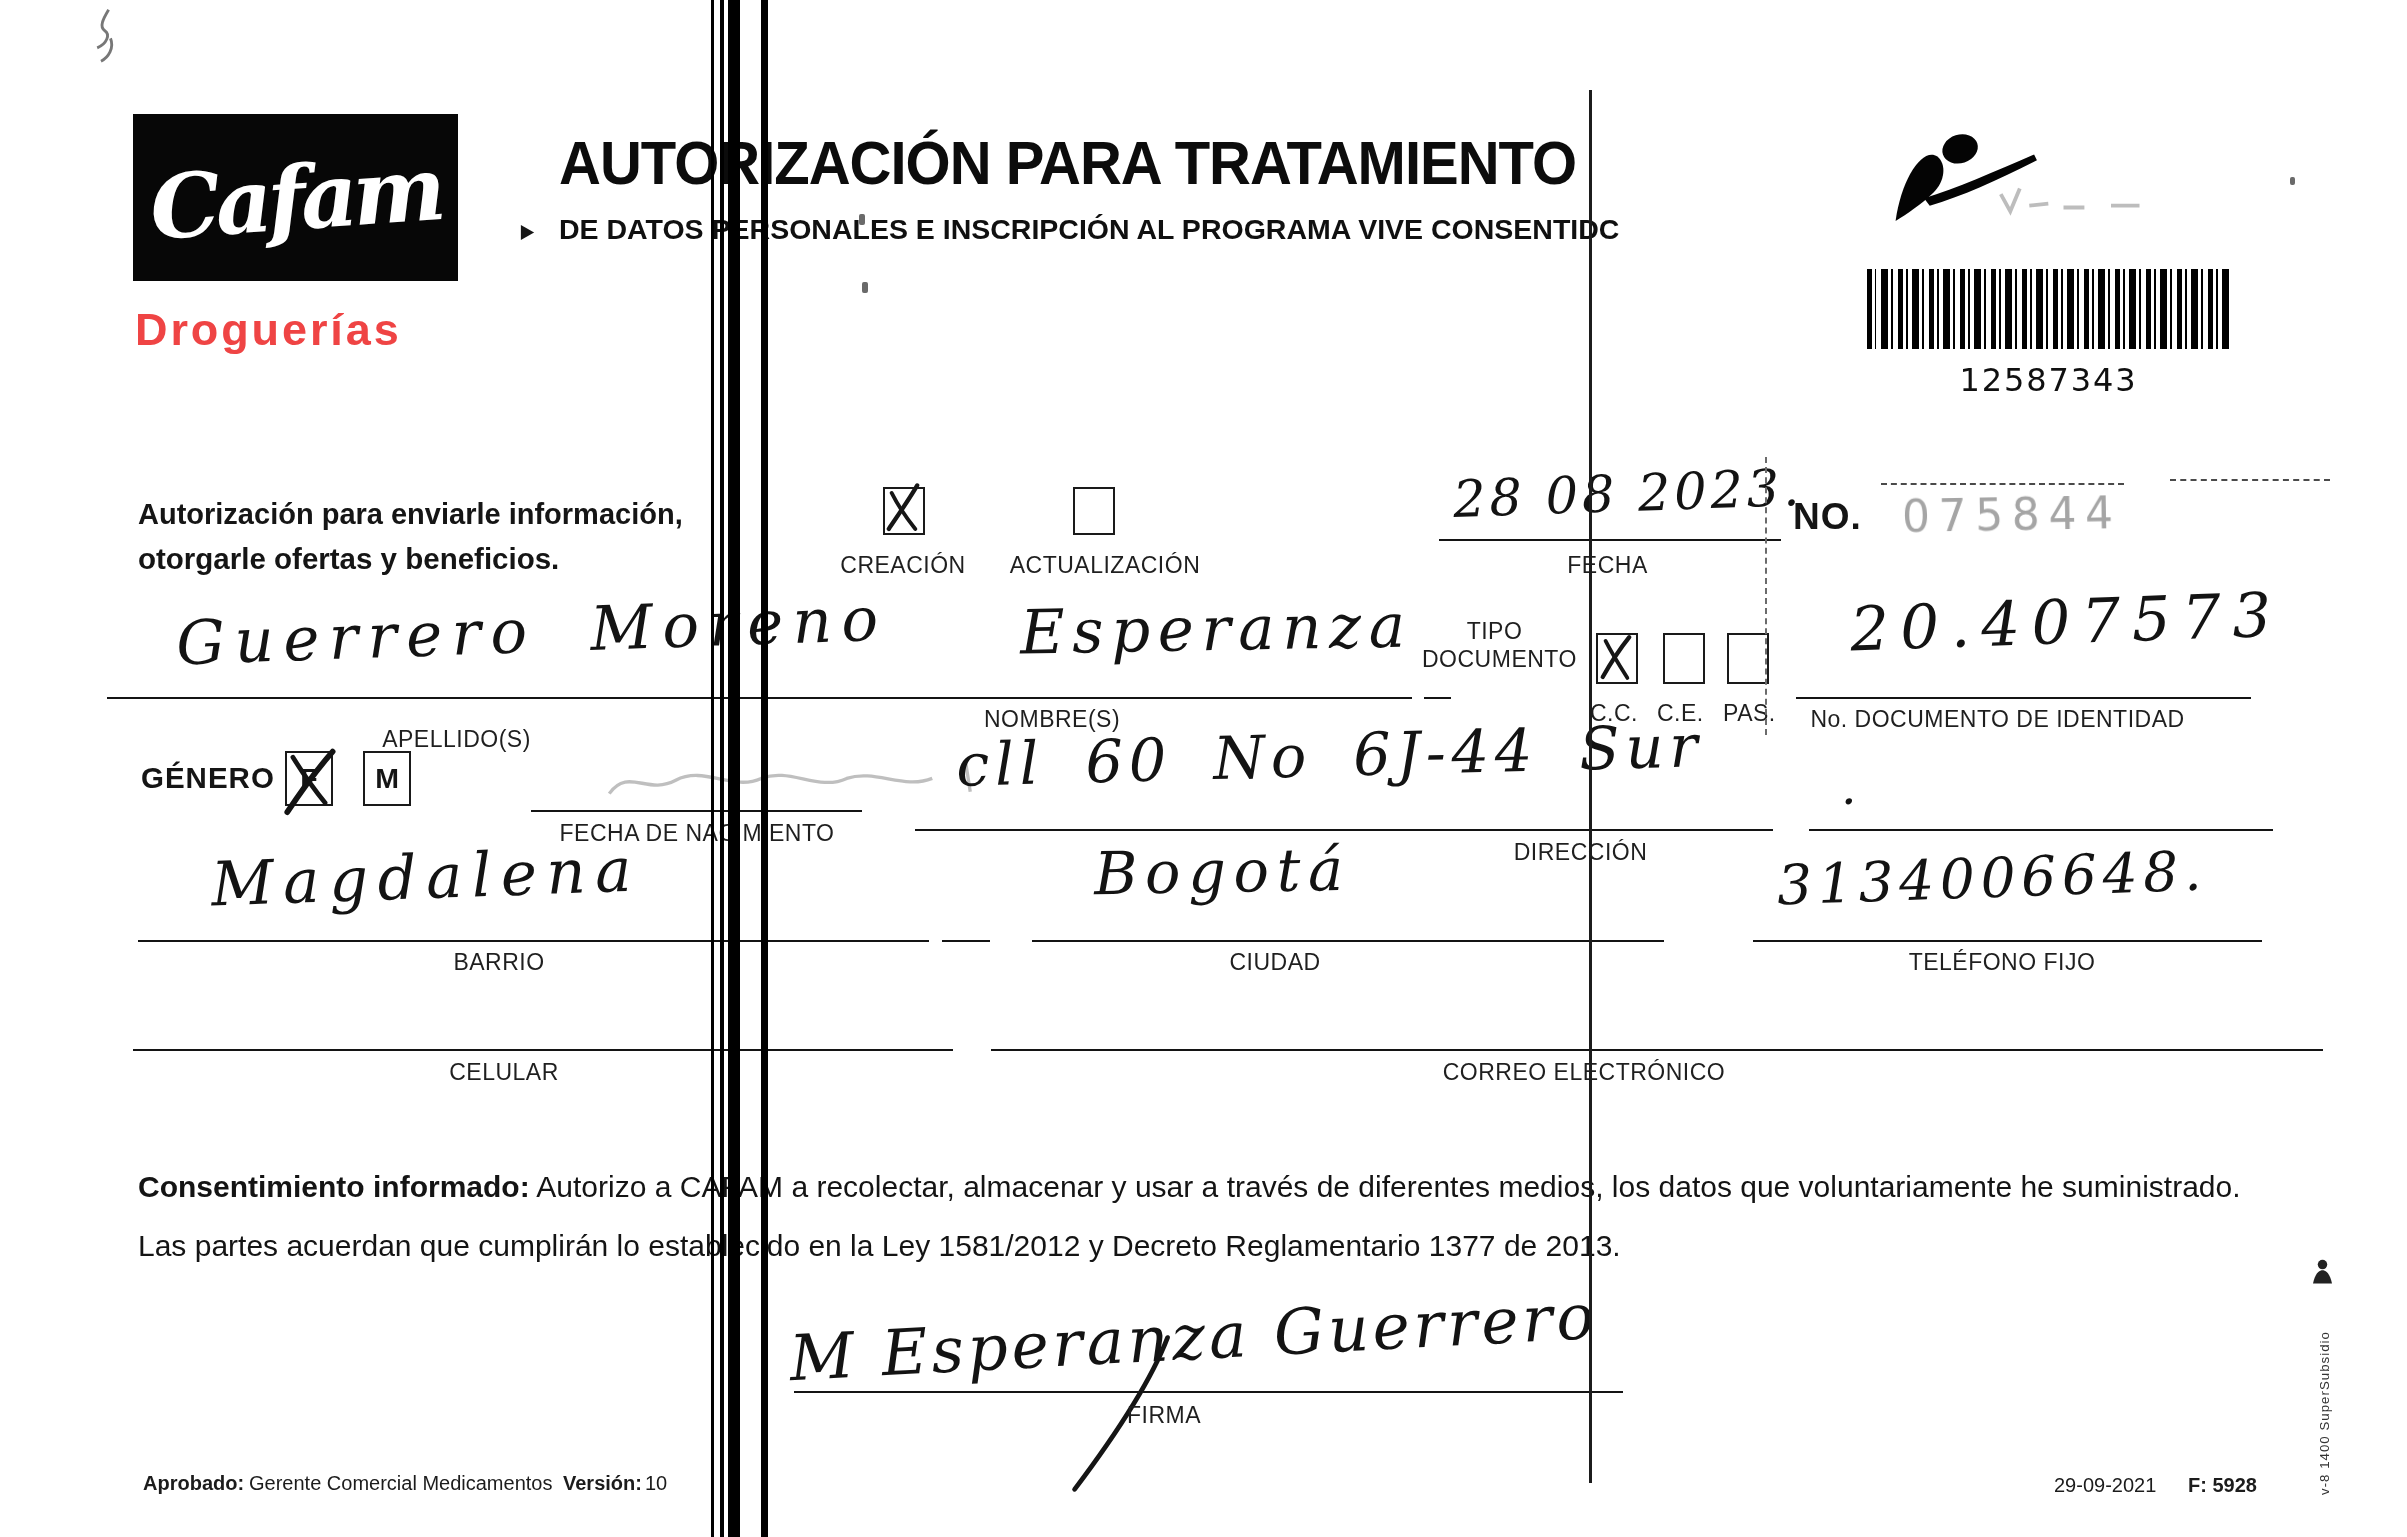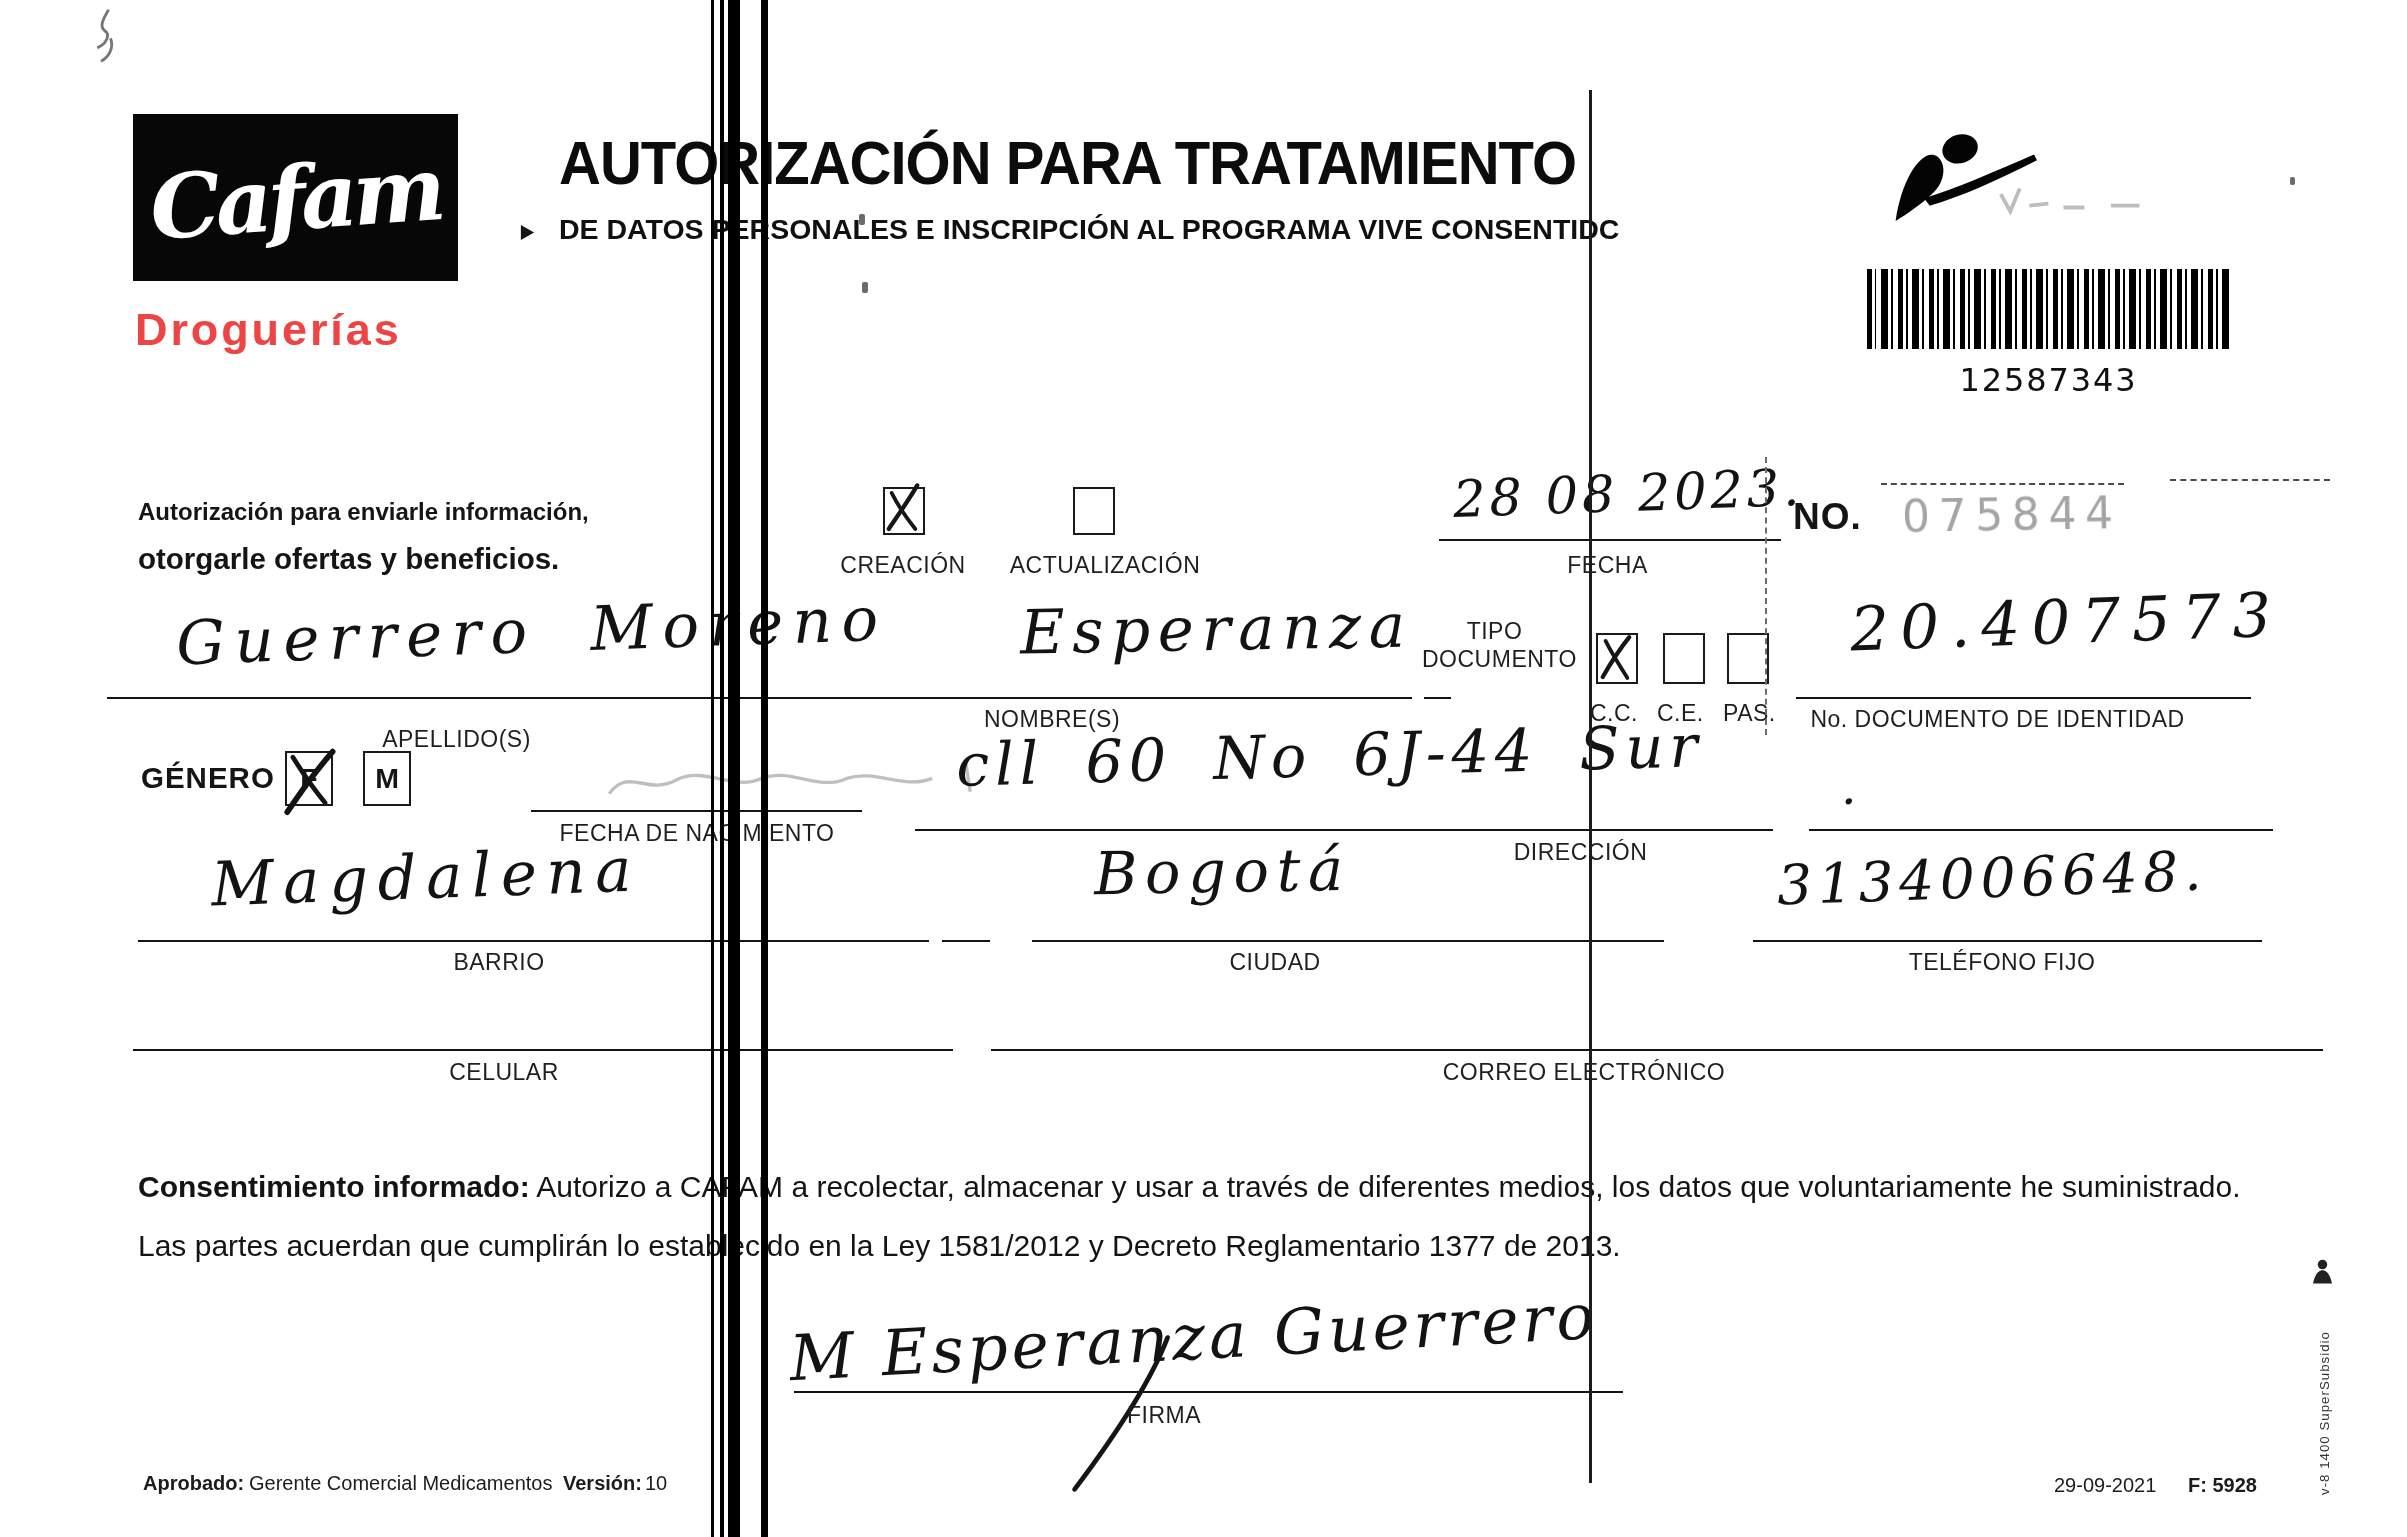--- a/index.html
+++ b/index.html
@@ -24,21 +24,21 @@
   #page-title{left:559px;top:127px;font-size:58px;font-weight:800;letter-spacing:-1px;color:#0c0c0c;transform:scaleY(1.06);transform-origin:left top;white-space:nowrap;}
   #subtitle{left:559px;top:213px;font-size:28.5px;font-weight:700;color:#101010;white-space:nowrap;}
   #title-bullet{left:519px;top:223px;}
   #vive-logo{left:1888px;top:122px;}
   #vive-fade{left:1997px;top:179px;}
   #barcode{left:1867px;top:269px;width:363px;height:80px;
      background:repeating-linear-gradient(90deg,#000 0 4.8px,#fff 4.8px 7.6px,#000 7.6px 9.5px,#fff 9.5px 14.3px,#000 14.3px 21px,#fff 21px 24px,#000 24px 26px,#fff 26px 31px);}
   #barcode-number{left:1867px;top:361px;width:363px;font-size:32px;letter-spacing:1.9px;font-family:"DejaVu Sans",sans-serif;color:#101010;}
 
   
-  #intro-1{left:138px;top:498px;font-size:24px;font-weight:700;white-space:nowrap;}
+  #intro-1{left:138px;top:498px;font-size:29px;font-weight:700;white-space:nowrap;}
   #intro-2{left:138px;top:542px;font-size:29.5px;font-weight:700;white-space:nowrap;}
   #creacion-box{left:883px;top:487px;width:42px;height:48px;}
   #creacion-label{left:820px;top:552px;width:166px;}
   #actualizacion-box{left:1073px;top:487px;width:42px;height:48px;}
   #actualizacion-label{left:991px;top:552px;width:204px;margin-left:12px;}
   #fecha-value{left:1453px;top:464px;font-size:51px;letter-spacing:3.8px;transform:rotate(-2deg);}
   #fecha-line{left:1439px;top:539px;width:342px;}
   #fecha-label{left:1522px;top:552px;width:171px;}
   #no-label{left:1793px;top:496px;font-size:37px;font-weight:600;letter-spacing:1px;}
   #no-stamp{left:1902px;top:489px;font-size:44px;color:#8f8f8f;letter-spacing:8.6px;font-family:"DejaVu Sans",sans-serif;opacity:.8;filter:blur(0.6px);transform:rotate(-1deg);}

